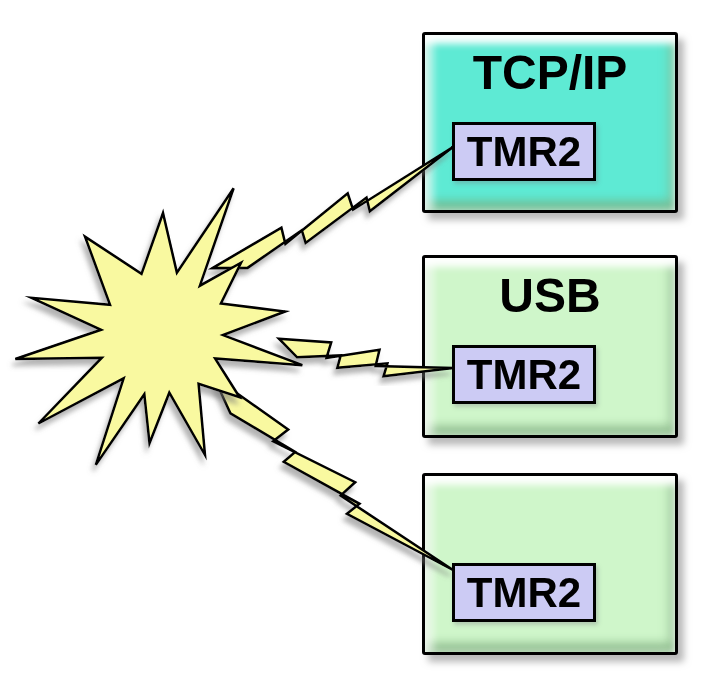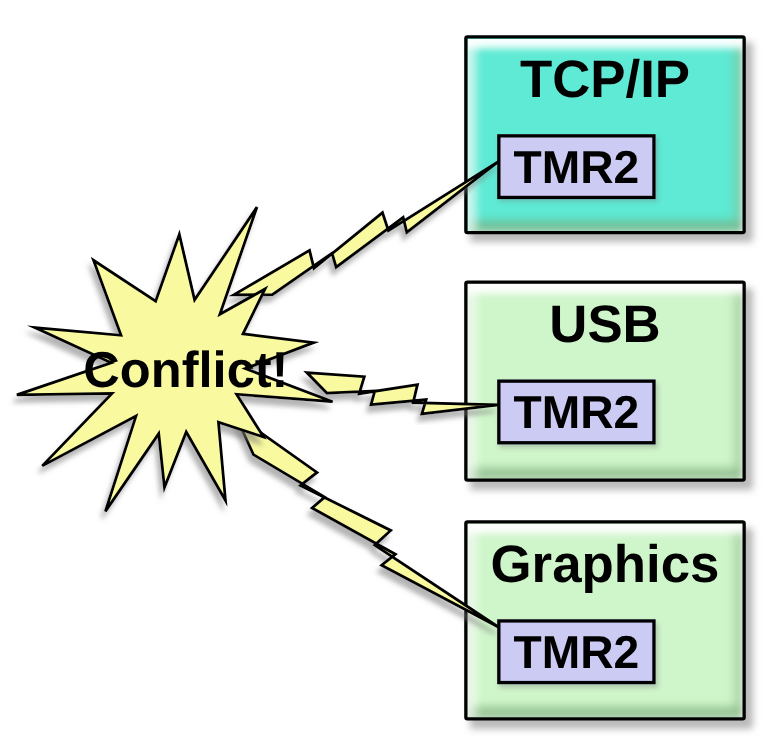--- a/index.html
+++ b/index.html
@@ -49,30 +49,28 @@
     <div class="mtitle">TCP/IP</div>
     <div class="chip" style="background: rgb(204, 203, 244);">TMR2</div>
   </div>
 
   <div class="module" style="top: 255px; height: 183px; background: rgb(207, 246, 202);">
     <div class="mtitle">USB</div>
     <div class="chip" style="background: rgb(204, 203, 244);">TMR2</div>
   </div>
 
   <div class="module" style="top: 473px; height: 182px; background: rgb(207, 246, 202);">
-    <div class="mtitle">Graphics</div>
     <div class="chip" style="background: rgb(204, 203, 244);">TMR2</div>
   </div>
 
   <svg id="overlay" viewBox="0 0 702 680" xmlns="http://www.w3.org/2000/svg">
     <defs>
       <filter id="ds" x="-25%" y="-25%" width="150%" height="150%">
         <feDropShadow dx="-3" dy="6" stdDeviation="2.5" flood-color="#777777" flood-opacity="0.55"></feDropShadow>
       </filter>
     </defs>
   <polygon points="212.4,268.1 281.4,227.6 285.4,244.0 347.7,193.3 353.1,209.7 453.0,147.0 369.8,211.3 366.5,197.6 305.6,242.9 301.8,230.2 247.6,267.9" fill="#f9f9a0" stroke="#000000" stroke-width="2.5" stroke-miterlimit="6" filter="url(#ds)"></polygon>
       <polygon points="278.9,338.7 331.2,342.4 326.5,357.9 379.5,349.7 375.6,366.0 453.0,368.0 383.5,376.3 387.4,363.3 337.3,367.8 340.7,355.4 297.1,357.3" fill="#f9f9a0" stroke="#000000" stroke-width="2.5" stroke-miterlimit="6" filter="url(#ds)"></polygon>
       <polygon points="213.6,376.7 288.2,429.5 273.1,441.3 355.2,482.2 340.6,495.6 453.0,570.0 346.9,513.8 359.5,503.8 283.7,461.8 295.2,451.9 230.4,413.3" fill="#f9f9a0" stroke="#000000" stroke-width="2.5" stroke-miterlimit="6" filter="url(#ds)"></polygon>
       <polygon points="163.0,213.0 176.9,272.6 233.6,188.3 199.9,285.7 241.0,262.7 220.9,303.5 285.1,311.5 223.0,335.1 302.3,365.2 215.1,358.4 239.6,397.3 198.6,383.8 205.0,455.0 169.3,392.7 149.5,443.2 144.3,394.2 95.8,464.9 123.6,378.3 38.4,423.5 101.8,357.7 15.3,359.0 101.1,329.8 31.6,297.8 110.0,304.8 85.0,236.6 141.5,273.8" fill="#f9f9a0" stroke="#000000" stroke-width="2.5" stroke-miterlimit="6" filter="url(#ds)"></polygon>
     </svg>
 
-  <div class="conflict-label">Conflict!</div>
 </div>
 
 </body></html>

